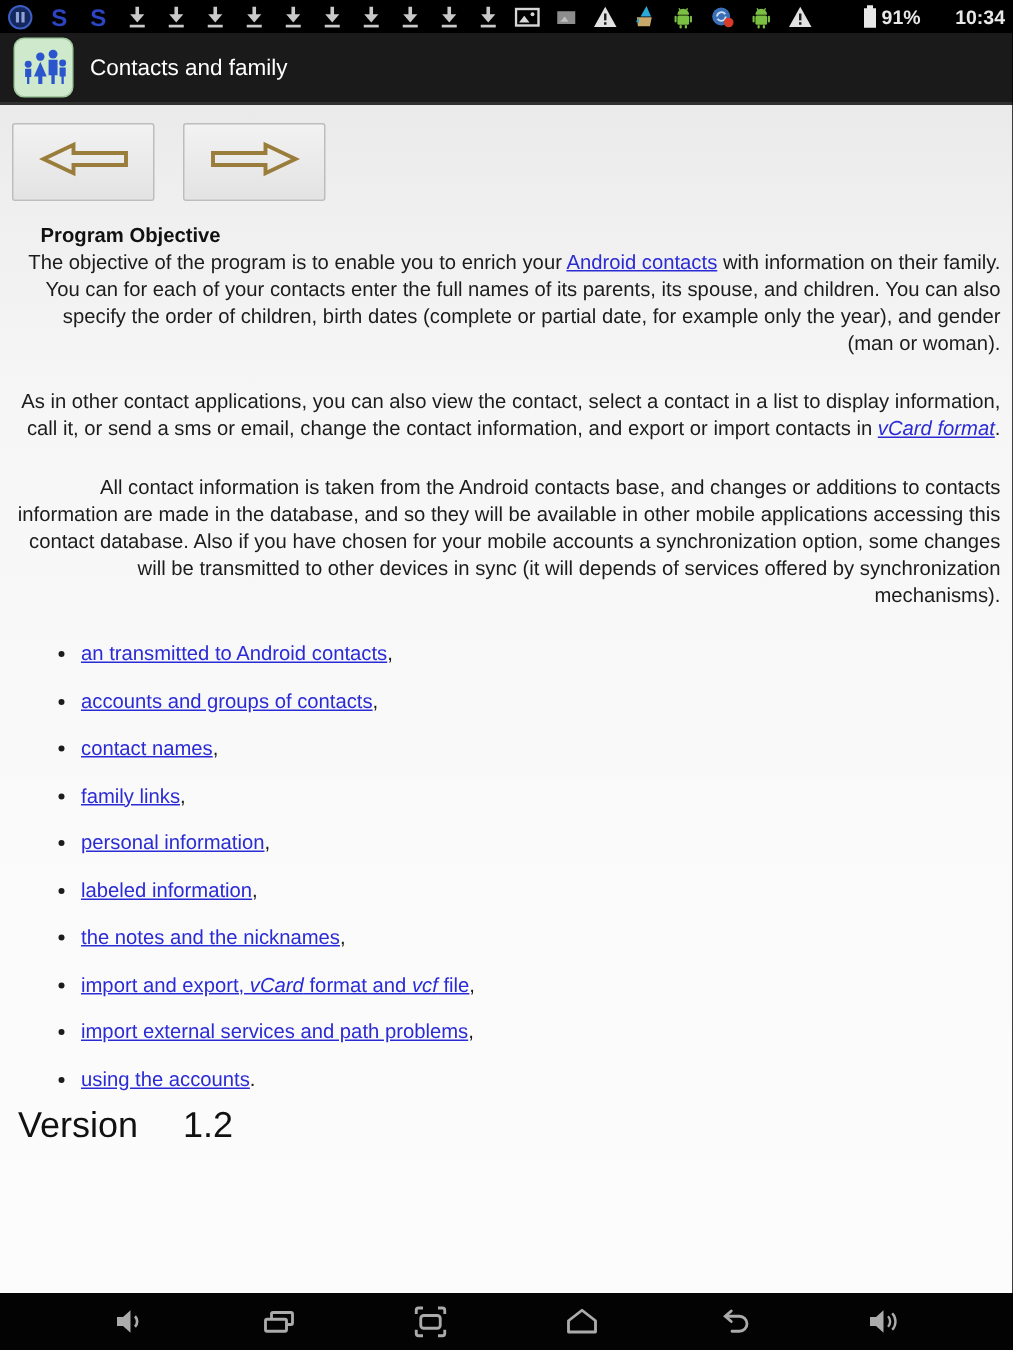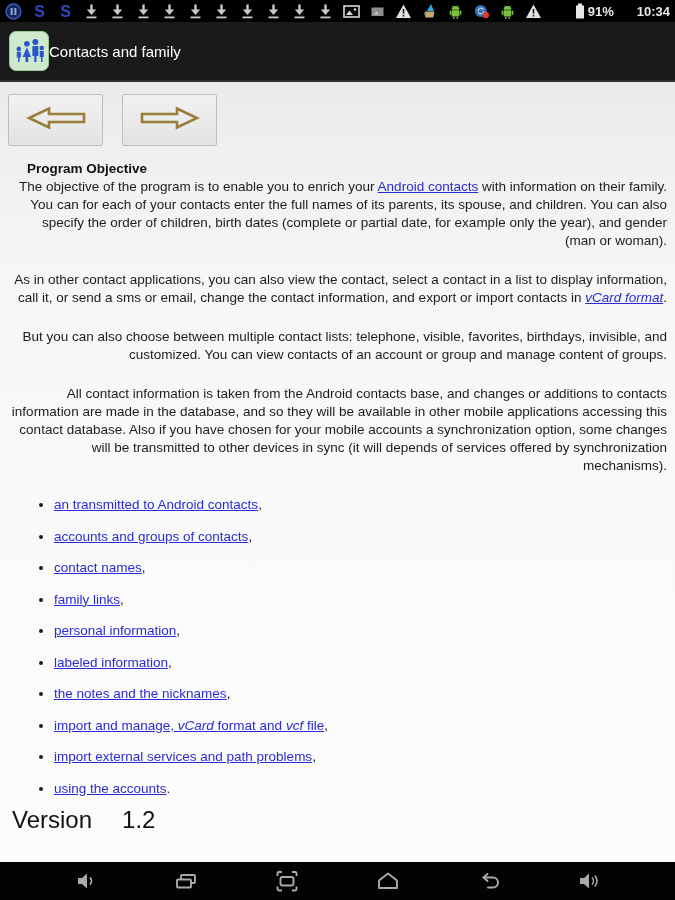--- a/index.html
+++ b/index.html
@@ -11,22 +11,22 @@
   .status-bar { height:22px; background:#000; display:flex; align-items:center; padding:0 5px; flex:0 0 auto; }
   .status-icons { display:flex; align-items:center; gap:9px; }
   .status-icons .icon { width:17px; height:17px; display:inline-flex; }
   .status-icons .icon svg { width:100%; height:100%; }
   .status-right { margin-left:auto; display:flex; align-items:center; gap:3px; color:#e8e8e8; font-size:13px; font-weight:bold; letter-spacing:0; }
   .battery { width:10px; height:16px; display:inline-flex; }
   .battery svg { width:100%; height:100%; }
   .status-time { margin-left:20px; }
 
   
-  .title-bar { height:60px; background:#1a1a1a; border-bottom:2px solid #303030;
-    display:flex; align-items:center; padding:0 9px; flex:0 0 auto; }
+  .title-bar { height:48px; background:#1a1a1a; border-bottom:2px solid #303030;
+    display:flex; align-items:center; gap:11px; padding:0 9px; flex:0 0 auto; }
   .app-icon { width:40px; height:40px; border-radius:7px; background:#cfe9cd; border:1px solid #9fc79d;
     display:flex; align-items:center; justify-content:center; }
   .app-icon svg { width:34px; height:34px; }
   .app-title { color:#ffffff; font-size:15px; }
 
   
   .content { flex:1 1 auto; overflow:hidden; display:flex; flex-direction:column;
     background:linear-gradient(180deg,#eaeaea 0%,#efefef 8%,#f6f6f6 25%,#fafafa 60%,#fcfcfc 100%); }
   .toolbar { display:flex; gap:19px; padding:12px 8px 12px 8px; }
   .nav-btn { width:95px; height:52px; background:linear-gradient(#f2f2f2,#e3e3e3);
@@ -252,32 +252,31 @@
               <path d="M3 10 H38 V4.5 L58 14 L38 23.5 V18 H3 Z"></path>
             </svg></span>
         </div>
       </div>
 
     <div class="text-area" data-name="help-text">
       <h2 data-name="section-heading">Program Objective</h2>
       <div data-name="paragraphs">
           <p data-name="paragraph"><span data-name="text-run">The objective of the program is to enable you to enrich your </span><a href="#" data-name="inline-link">Android contacts</a><span data-name="text-run"> with information on their family. You can for each of your contacts enter the full names of its parents, its spouse, and children. You can also specify the order of children, birth dates (complete or partial date, for example only the year), and gender (man or woman).</span></p>
           <p data-name="paragraph"><span data-name="text-run">As in other contact applications, you can also view the contact, select a contact in a list to display information, call it, or send a sms or email, change the contact information, and export or import contacts in </span><a href="#" data-name="inline-link" class="em">vCard format</a><span data-name="text-run">.</span></p>
-          <p data-name="paragraph"><span data-name="text-run">But you can also choose between multiple contact lists: telephone, visible, favorites, birthdays, invisible, and customized. You can view contacts of an account or group and manage content of groups.</span></p>
           <p data-name="paragraph"><span data-name="text-run">All contact information is taken from the Android contacts base, and changes or additions to contacts information are made in the database, and so they will be available in other mobile applications accessing this contact database. Also if you have chosen for your mobile accounts a synchronization option, some changes will be transmitted to other devices in sync (it will depends of services offered by synchronization mechanisms).</span></p>
         </div>
       <ul class="help-links" data-name="help-link-list">
           <li data-name="help-link-item"><a href="#" data-name="help-link"><span data-name="link-text-run">an transmitted to Android contacts</span></a><span class="suffix" data-name="punctuation">,</span></li>
           <li data-name="help-link-item"><a href="#" data-name="help-link"><span data-name="link-text-run">accounts and groups of contacts</span></a><span class="suffix" data-name="punctuation">,</span></li>
           <li data-name="help-link-item"><a href="#" data-name="help-link"><span data-name="link-text-run">contact names</span></a><span class="suffix" data-name="punctuation">,</span></li>
           <li data-name="help-link-item"><a href="#" data-name="help-link"><span data-name="link-text-run">family links</span></a><span class="suffix" data-name="punctuation">,</span></li>
           <li data-name="help-link-item"><a href="#" data-name="help-link"><span data-name="link-text-run">personal information</span></a><span class="suffix" data-name="punctuation">,</span></li>
           <li data-name="help-link-item"><a href="#" data-name="help-link"><span data-name="link-text-run">labeled information</span></a><span class="suffix" data-name="punctuation">,</span></li>
           <li data-name="help-link-item"><a href="#" data-name="help-link"><span data-name="link-text-run">the notes and the nicknames</span></a><span class="suffix" data-name="punctuation">,</span></li>
-          <li data-name="help-link-item"><a href="#" data-name="help-link"><span data-name="link-text-run">import and manage, </span><span class="em" data-name="link-text-run">vCard</span><span data-name="link-text-run"> format and </span><span class="em" data-name="link-text-run">vcf</span><span data-name="link-text-run"> file</span></a><span class="suffix" data-name="punctuation">,</span></li>
+          <li data-name="help-link-item"><a href="#" data-name="help-link"><span data-name="link-text-run">import and export, </span><span class="em" data-name="link-text-run">vCard</span><span data-name="link-text-run"> format and </span><span class="em" data-name="link-text-run">vcf</span><span data-name="link-text-run"> file</span></a><span class="suffix" data-name="punctuation">,</span></li>
           <li data-name="help-link-item"><a href="#" data-name="help-link"><span data-name="link-text-run">import external services and path problems</span></a><span class="suffix" data-name="punctuation">,</span></li>
           <li data-name="help-link-item"><a href="#" data-name="help-link"><span data-name="link-text-run">using the accounts</span></a><span class="suffix" data-name="punctuation">.</span></li>
         </ul>
       <div class="version-row" data-name="version-row">
         <span data-name="version-label">Version</span>
         <span data-name="version-value">1.2</span>
       </div>
     </div>
   </div>
 

